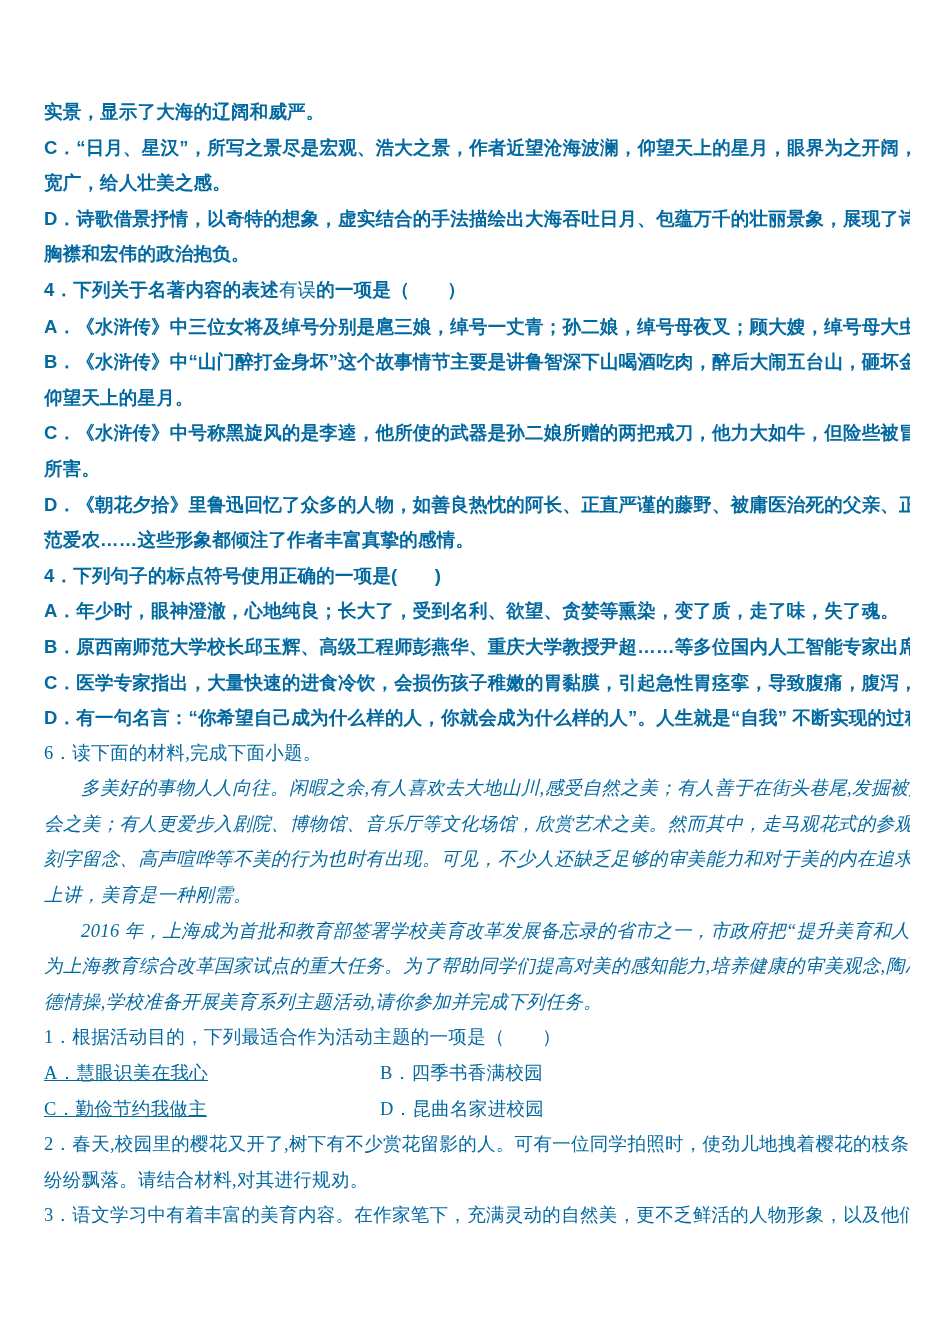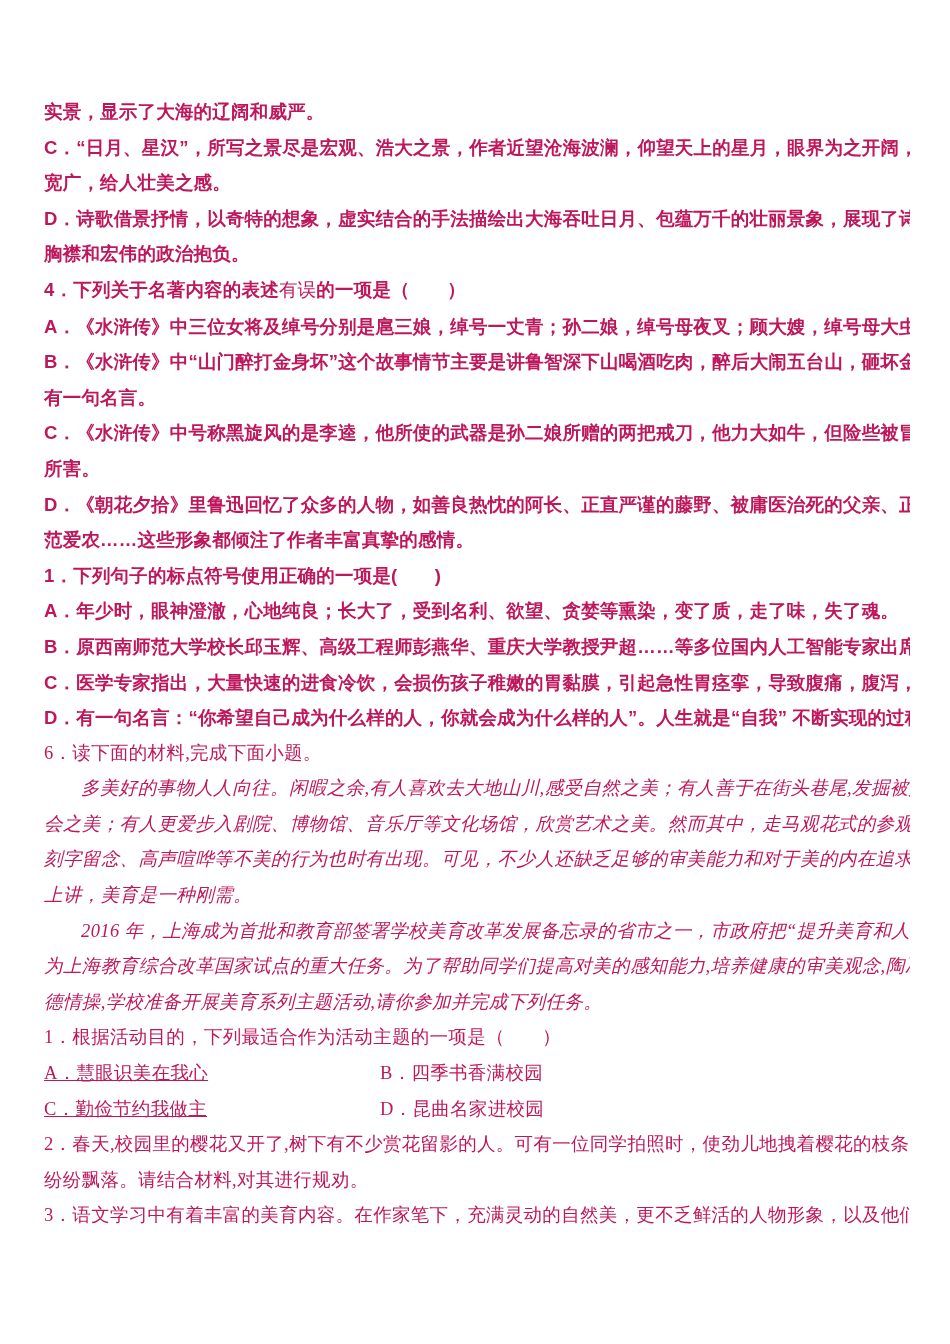--- a/index.html
+++ b/index.html
@@ -13,21 +13,21 @@
     overflow: hidden;
     color: #1b1b1b;
   }
   .doc-body { width: 100%; }
   p.line {
     margin: 0;
     font-size: 18.5px;
     line-height: 35.6px;
     white-space: nowrap;
     overflow: hidden;
-    color: #be185d;
+    color: #0369a1;
   }
   
   .hei {
     font-family: "Liberation Sans", sans-serif;
     font-weight: 700;
     letter-spacing: 0.2px;
   }
   
   .song {
     font-family: "Liberation Serif", serif;
@@ -53,26 +53,26 @@
 <div class="page">
   <div class="doc-body">
       <p class="line hei">实景，显示了大海的辽阔和威严。</p>
       <p class="line hei">C．“日月、星汉”，所写之景尽是宏观、浩大之景，作者近望沧海波澜，仰望天上的星月，眼界为之开阔，胸怀为之</p>
       <p class="line hei">宽广，给人壮美之感。</p>
       <p class="line hei">D．诗歌借景抒情，以奇特的想象，虚实结合的手法描绘出大海吞吐日月、包蕴万千的壮丽景象，展现了诗人博大的</p>
       <p class="line hei">胸襟和宏伟的政治抱负。</p>
       <p class="line hei"><span class="seg-hei">4．下列关于名著内容的表述</span><span class="seg-song">有误</span><span class="seg-hei">的一项是（　　）</span></p>
       <p class="line hei">A．《水浒传》中三位女将及绰号分别是扈三娘，绰号一丈青；孙二娘，绰号母夜叉；顾大嫂，绰号母大虫。</p>
       <p class="line hei">B．《水浒传》中“山门醉打金身坏”这个故事情节主要是讲鲁智深下山喝酒吃肉，醉后大闹五台山，砸坏金身像，还</p>
-      <p class="line hei">有一句名言。</p>
+      <p class="line hei">仰望天上的星月。</p>
       <p class="line hei">C．《水浒传》中号称黑旋风的是李逵，他所使的武器是孙二娘所赠的两把戒刀，他力大如牛，但险些被冒充他的李鬼</p>
       <p class="line hei">所害。</p>
       <p class="line hei">D．《朝花夕拾》里鲁迅回忆了众多的人物，如善良热忱的阿长、正直严谨的藤野、被庸医治死的父亲、正直的知识分子</p>
       <p class="line hei">范爱农……这些形象都倾注了作者丰富真挚的感情。</p>
-      <p class="line hei">1．下列句子的标点符号使用正确的一项是(　　)</p>
+      <p class="line hei">4．下列句子的标点符号使用正确的一项是(　　)</p>
       <p class="line hei">A．年少时，眼神澄澈，心地纯良；长大了，受到名利、欲望、贪婪等熏染，变了质，走了味，失了魂。</p>
       <p class="line hei">B．原西南师范大学校长邱玉辉、高级工程师彭燕华、重庆大学教授尹超……等多位国内人工智能专家出席了大会。</p>
       <p class="line hei">C．医学专家指出，大量快速的进食冷饮，会损伤孩子稚嫩的胃黏膜，引起急性胃痉挛，导致腹痛，腹泻，食欲不振。</p>
       <p class="line hei">D．有一句名言：“你希望自己成为什么样的人，你就会成为什么样的人”。人生就是“自我” 不断实现的过程。</p>
       <p class="line song">6．读下面的材料,完成下面小题。</p>
       <p class="line kai indent">多美好的事物人人向往。闲暇之余,有人喜欢去大地山川,感受自然之美；有人善于在街头巷尾,发掘被人忽略的社</p>
       <p class="line kai">会之美；有人更爱步入剧院、博物馆、音乐厅等文化场馆，欣赏艺术之美。然而其中，走马观花式的参观也不在少数，</p>
       <p class="line kai">刻字留念、高声喧哗等不美的行为也时有出现。可见，不少人还缺乏足够的审美能力和对于美的内在追求。从这个意义</p>
       <p class="line kai">上讲，美育是一种刚需。</p>
       <p class="line kai indent">2016 年，上海成为首批和教育部签署学校美育改革发展备忘录的省市之一，市政府把“提升美育和人文素养”作</p>

